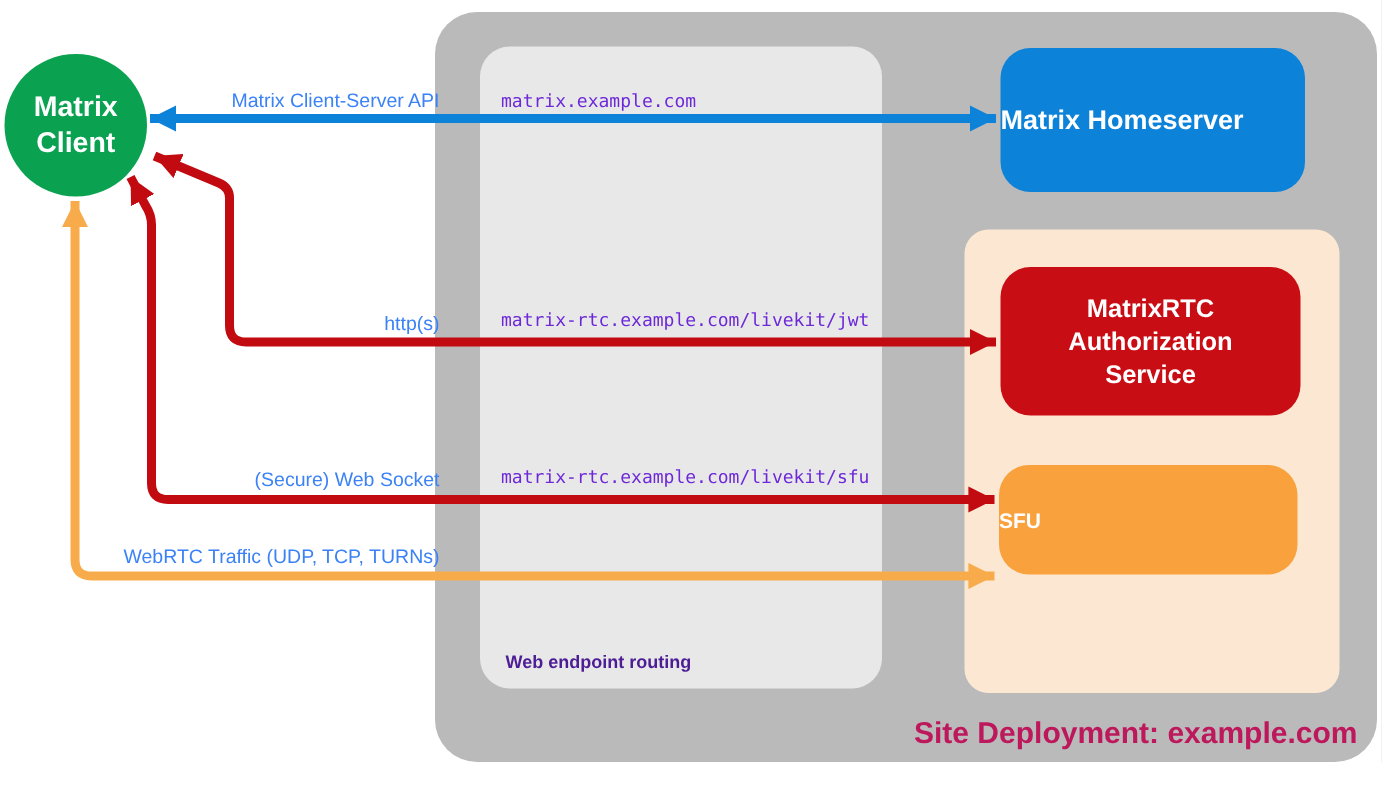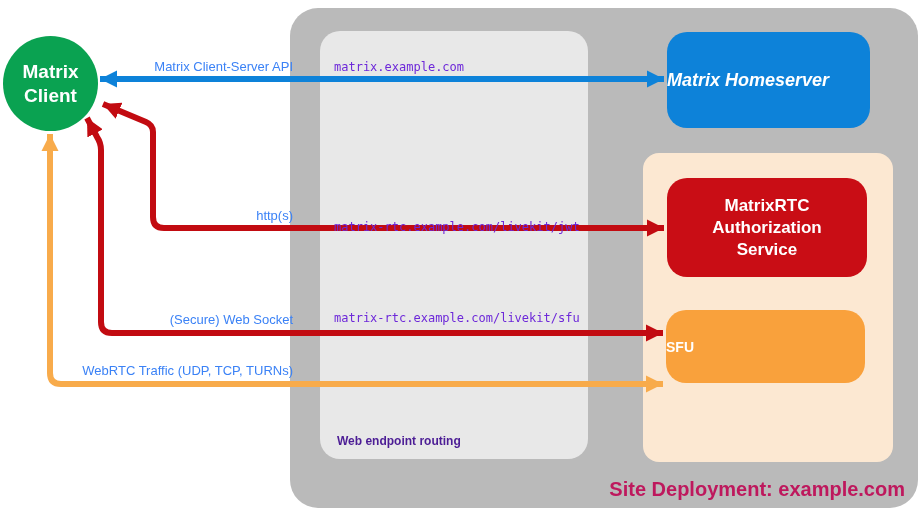--- a/index.html
+++ b/index.html
@@ -31,21 +31,21 @@
 </style>
 </head>
 <body>
 
 <div class="canvas">
 
   <div class="container-box outer-box" style="background: rgb(186, 186, 186);"></div>
   <div class="container-box routing-panel" style="background: rgb(232, 232, 232);"></div>
   <div class="container-box backend-panel" style="background: rgb(252, 232, 210);"></div>
 
-  <div class="node node-homeserver" style="background: rgb(13, 130, 217); font-style: italic;">
+  <div class="node node-homeserver" style="background: rgb(13, 130, 217);">
     <span>Matrix Homeserver</span>
   </div>
   <div class="node node-auth" style="background: rgb(201, 13, 21);">
     <span>MatrixRTC Authorization Service</span>
   </div>
   <div class="node node-sfu" style="background: rgb(249, 161, 60);">
     <span>SFU</span>
   </div>
   <div class="node node-client" style="background: rgb(10, 162, 81);">
     <span>Matrix Client</span>
@@ -72,19 +72,19 @@
 
     <path d="M 50 134 V 373 Q 50 384 61 384 H 663" fill="none" stroke-width="6" marker-start="url(#arrow-orange)" marker-end="url(#arrow-orange)" stroke="#f8ab4b"></path>
   </svg>
 
   <div class="edge-label" style="top:59px">Matrix Client-Server API</div>
   <div class="edge-label" style="top:208px">http(s)</div>
   <div class="edge-label" style="top:312px">(Secure) Web Socket</div>
   <div class="edge-label" style="top:363px">WebRTC Traffic (UDP, TCP, TURNs)</div>
 
   <div class="endpoint-label" style="top:60px">matrix.example.com</div>
-  <div class="endpoint-label" style="top:220px">matrix-rtc.example.com/livekit/jwt</div>
+  <div class="endpoint-label" style="top:206px">matrix-rtc.example.com/livekit/jwt</div>
   <div class="endpoint-label" style="top:311px">matrix-rtc.example.com/livekit/sfu</div>
 
   <div class="panel-caption" style="left:337px;top:434px">Web endpoint routing</div>
   <div class="site-caption">Site Deployment: example.com</div>
 
 </div>
 
 </body></html>

